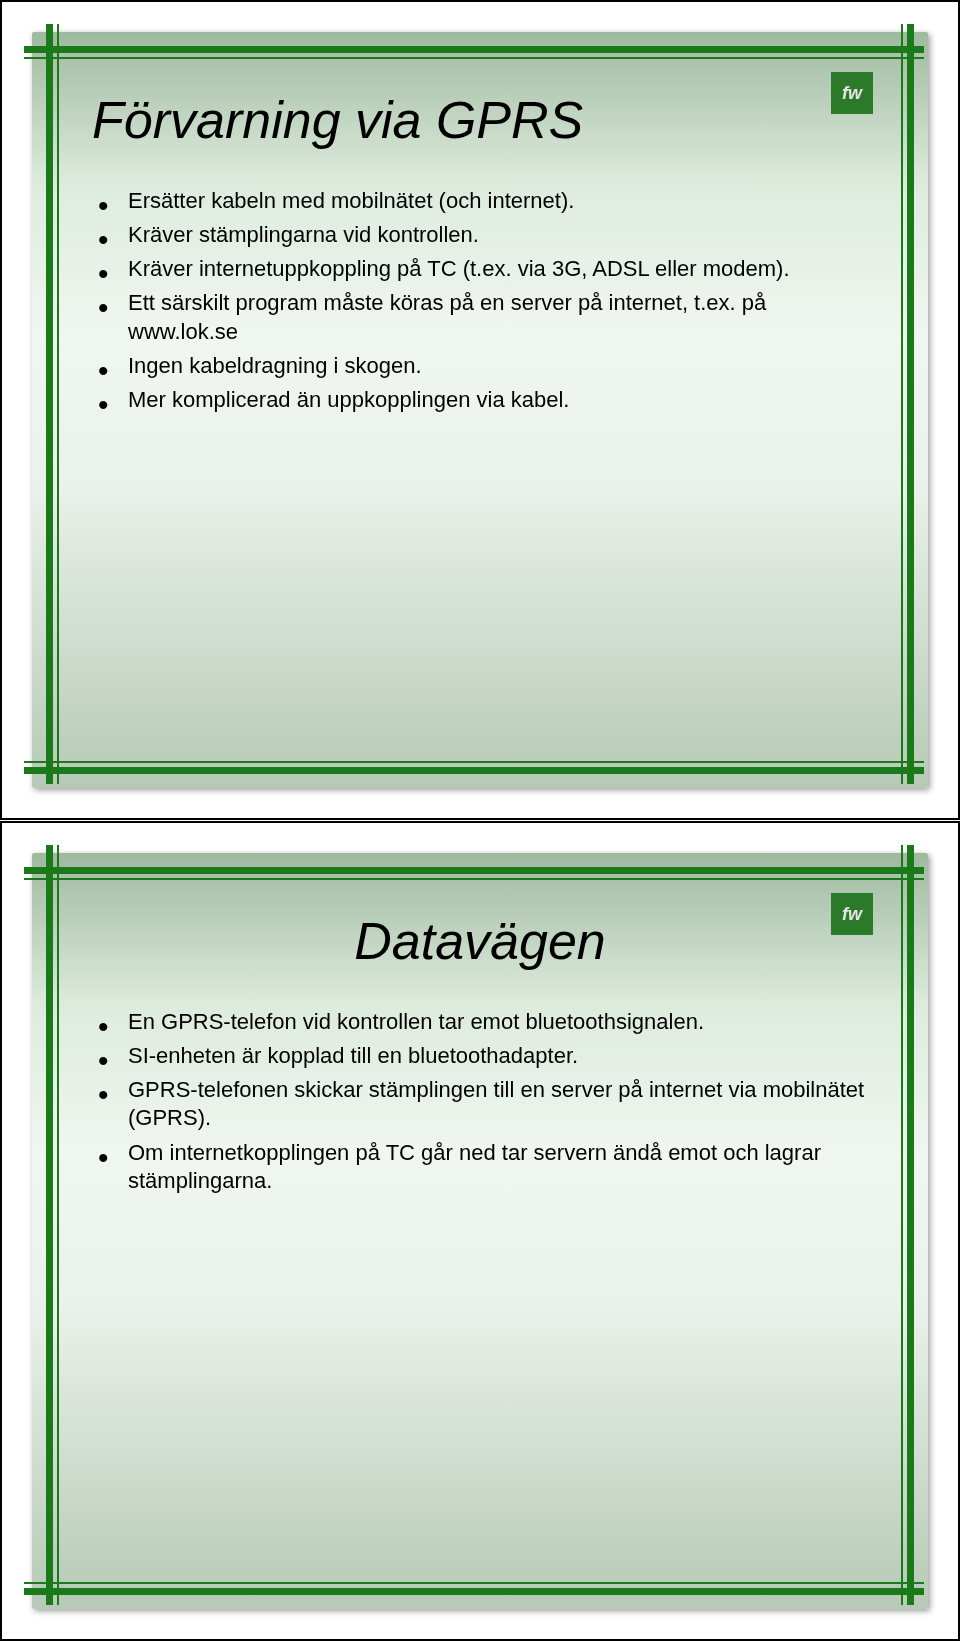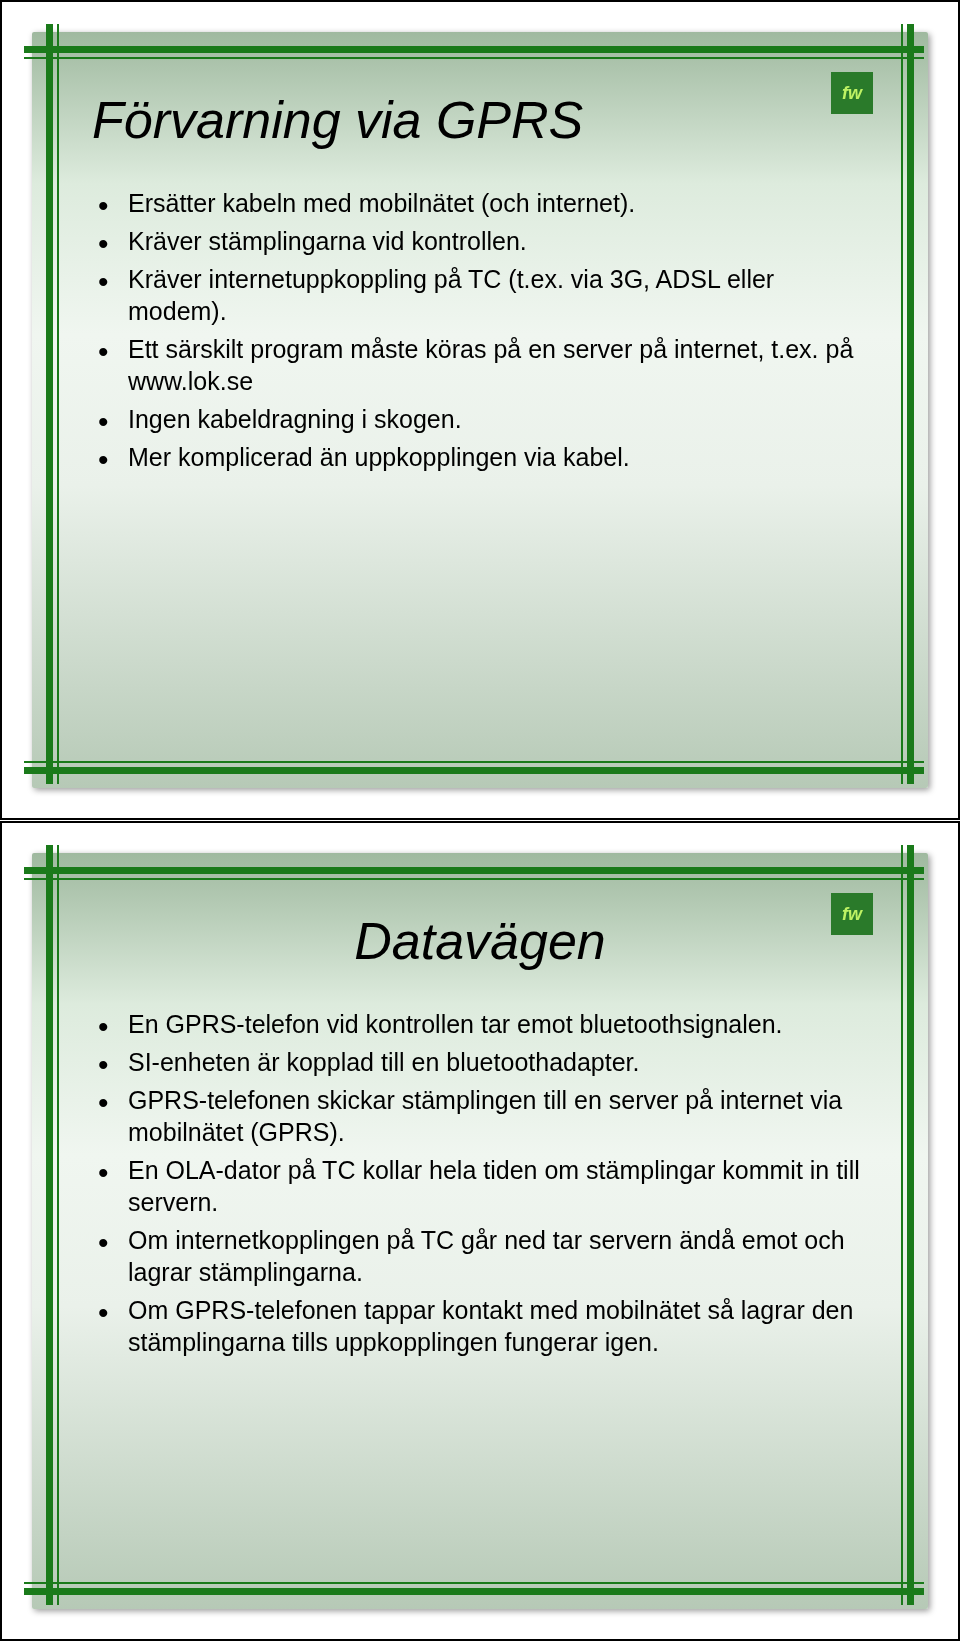--- a/index.html
+++ b/index.html
@@ -116,21 +116,21 @@
     width: 42px;
     height: 42px;
     background: #2a7a2a;
     display: flex;
     align-items: center;
     justify-content: center;
   }
   .logo .mark {
     font-size: 18px;
     font-weight: bold;
-    color: #bef264;
+    color: #e5e5e5;
     font-style: italic;
   }
   .title {
     position: absolute;
     top: 58px;
     left: 0;
     right: 0;
     text-align: center;
     font-size: 52px;
     font-weight: 400;
@@ -146,21 +146,21 @@
     top: 155px;
     left: 58px;
     right: 60px;
   }
   ul.bullets {
     list-style: none;
   }
   ul.bullets li {
     position: relative;
     padding-left: 38px;
-    font-size: 25px;
+    font-size: 22px;
     line-height: 1.28;
     color: #000;
     margin-bottom: 6px;
   }
   ul.bullets li::before {
     content: "•";
     position: absolute;
     left: 8px;
     top: 0;
     font-size: 30px;
@@ -225,19 +225,17 @@
     </div>
     <div class="logo">
       <span class="mark">fw</span>
     </div>
     <h1 class="title">Datavägen</h1>
     <div class="content">
       <ul class="bullets">
         <li>En GPRS-telefon vid kontrollen tar emot bluetoothsignalen.</li>
         <li>SI-enheten är kopplad till en bluetoothadapter.</li>
         <li>GPRS-telefonen skickar stämplingen till en server på internet via mobilnätet (GPRS).</li>
-        <li>En OLA-dator på TC kollar hela tiden om stämplingar kommit in till servern.</li>
         <li>Om internetkopplingen på TC går ned tar servern ändå emot och lagrar stämplingarna.</li>
-        <li>Om GPRS-telefonen tappar kontakt med mobilnätet så lagrar den stämplingarna tills uppkopplingen fungerar igen.</li>
       </ul>
     </div>
   </div>
 </div>
 
 </body></html>

